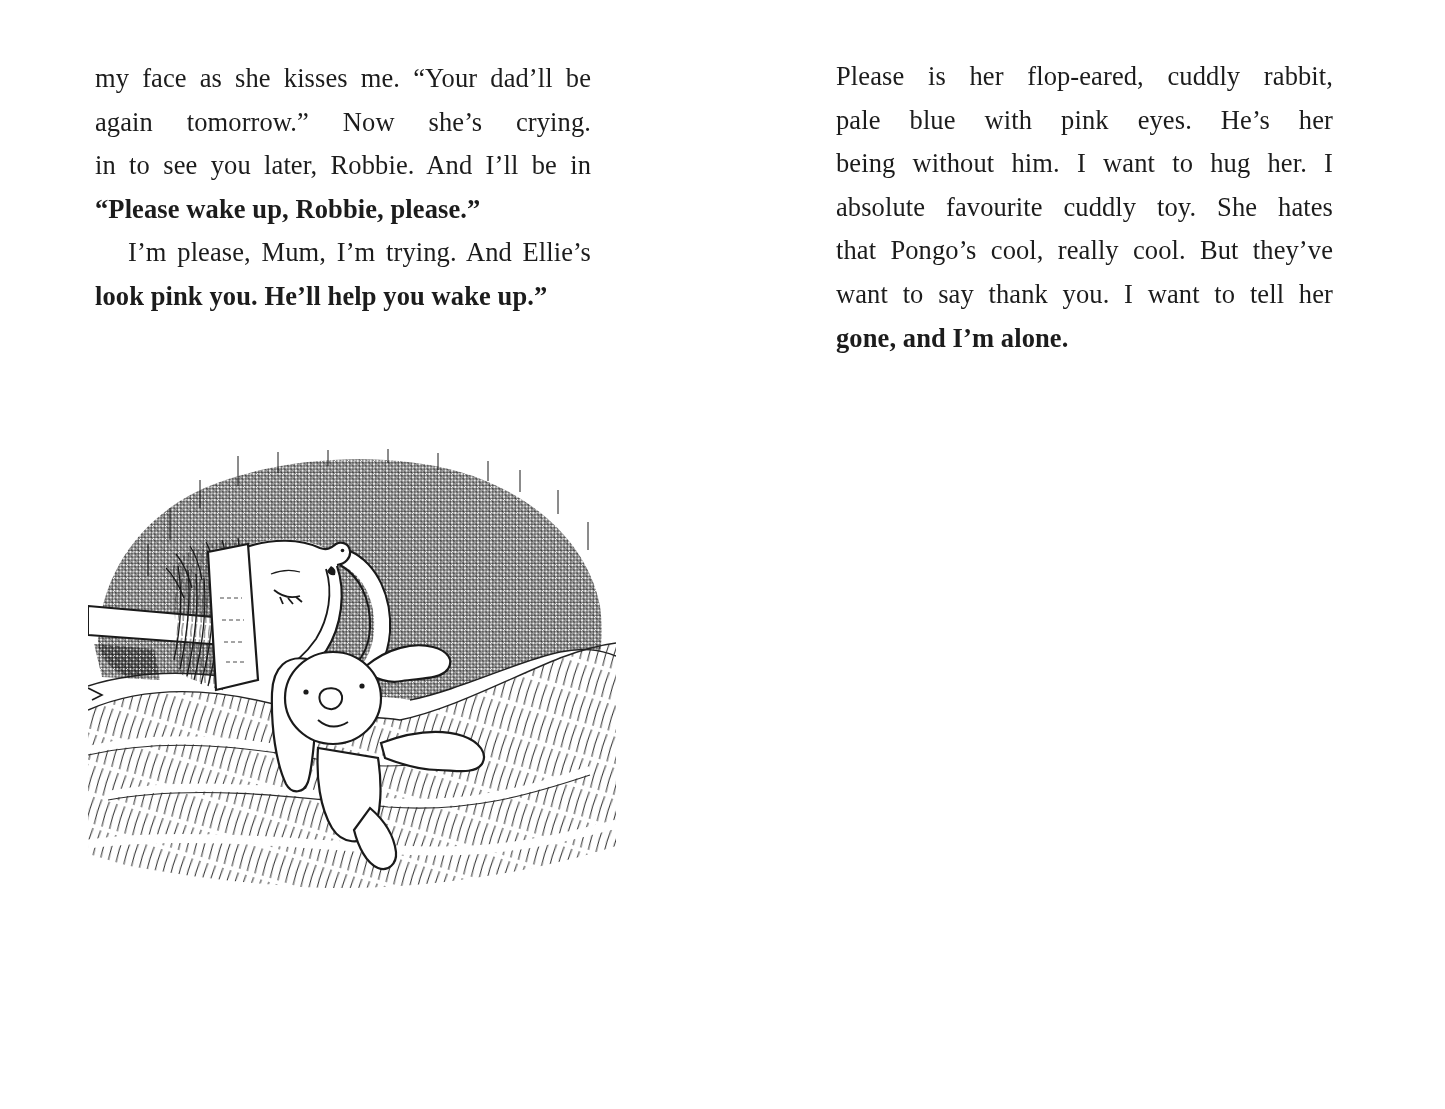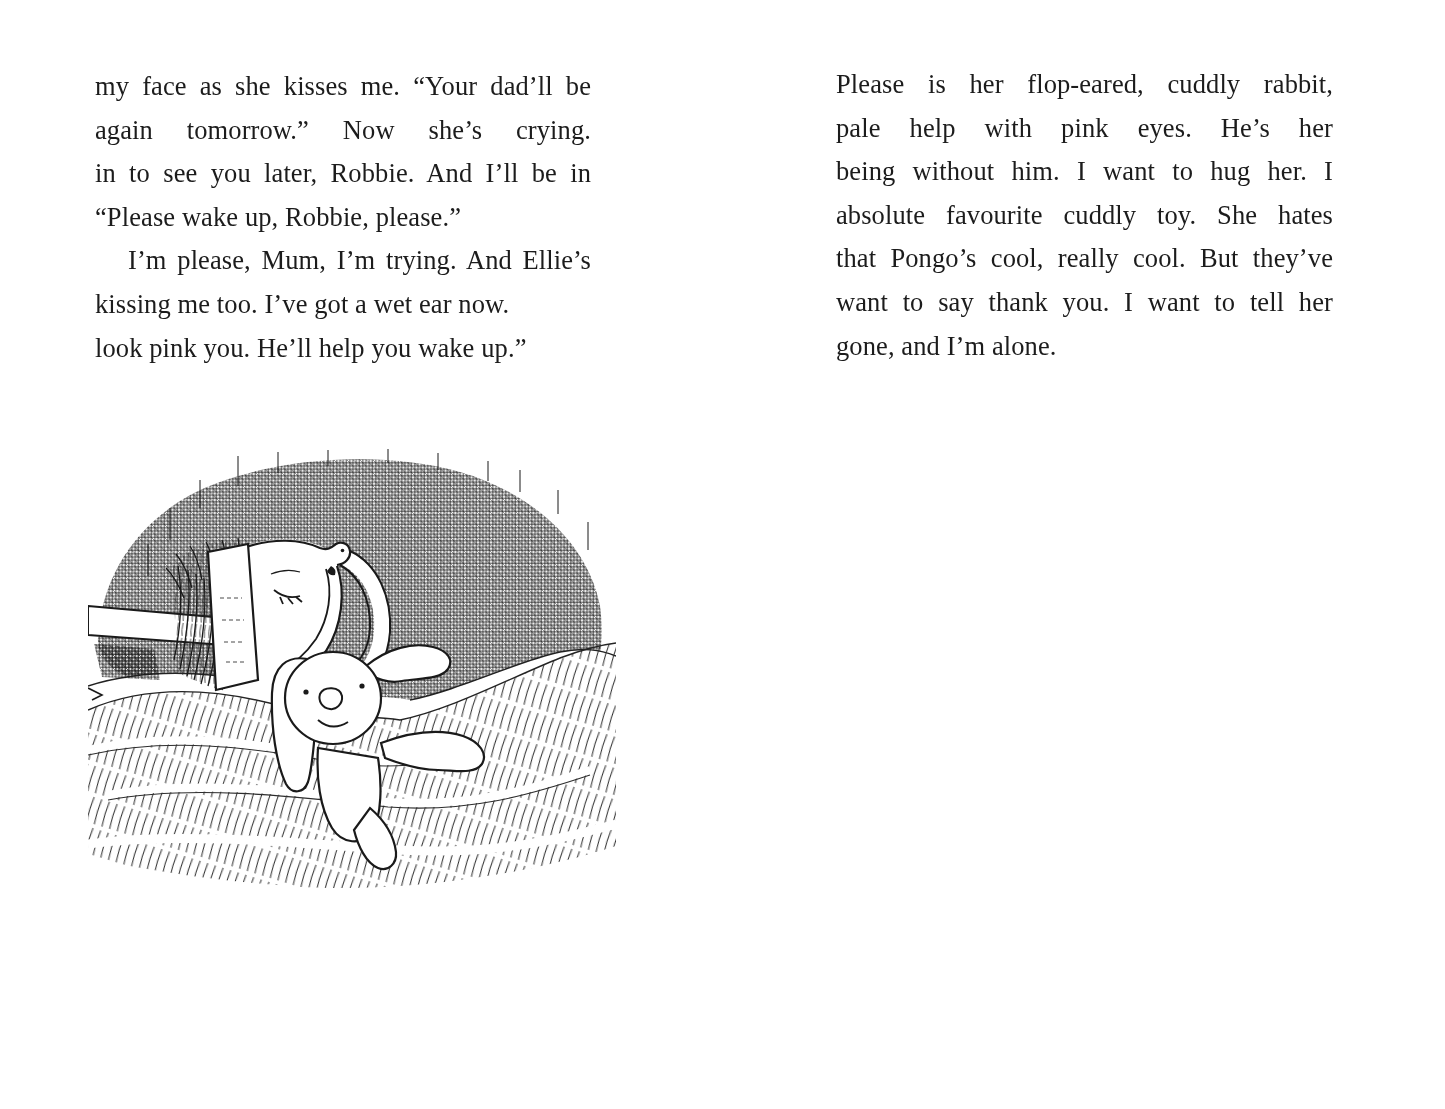--- a/index.html
+++ b/index.html
@@ -4,63 +4,62 @@
 <style>
   html, body { margin: 0; padding: 0; }
   body {
     width: 1445px; height: 1109px;
     background: #ffffff;
     position: relative;
     font-family: "Liberation Serif", "DejaVu Serif", serif;
     color: #1c1c1c;
     overflow: hidden;
   }
-  .page-col { position: absolute; margin-top: 8px; }
+  .page-col { position: absolute; }
   #left-col  { left: 95px;  top: 57px; width: 496px; }
   #right-col { left: 836px; top: 55px; width: 497px; }
   .para { margin: 0; padding: 0; }
   .line {
     font-size: 26.5px;
     line-height: 43.6px;
     text-align: justify;
     text-align-last: justify;
     letter-spacing: 0.1px;
   }
-  .line.last { text-align-last: left; }
+  .line.last { text-align-last: left; font-weight: bold; }
   .line.indent { text-indent: 33px; }
   #illustration-box {
     position: absolute;
     left: 88px; top: 448px;
     width: 528px; height: 448px;
   }
   svg { display: block; }
 </style>
 </head>
 <body>
 
 <div class="page-col" id="left-col">
   <div class="para">
     <div class="line">my face as she kisses me. “Your dad’ll be</div>
     <div class="line">again tomorrow.” Now she’s crying.</div>
     <div class="line">in to see you later, Robbie. And I’ll be in</div>
     <div class="line last">“Please wake up, Robbie, please.”</div>
   </div>
   <div class="para">
     <div class="line indent">I’m please, Mum, I’m trying. And Ellie’s</div>
-    <div class="line last">kissing me too. I’ve got a wet ear now.</div>
   </div>
   <div class="para">
     <div class="line last">look pink you. He’ll help you wake up.”</div>
   </div>
 </div>
 
 <div class="page-col" id="right-col">
   <div class="para">
     <div class="line">Please is her flop-eared, cuddly rabbit,</div>
-    <div class="line">pale help with pink eyes. He’s her</div>
+    <div class="line">pale blue with pink eyes. He’s her</div>
     <div class="line">being without him. I want to hug her. I</div>
     <div class="line">absolute favourite cuddly toy. She hates</div>
     <div class="line">that Pongo’s cool, really cool. But they’ve</div>
     <div class="line">want to say thank you. I want to tell her</div>
     <div class="line last">gone, and I’m alone.</div>
   </div>
 </div>
 
 <div id="illustration-box">
 <svg width="528" height="448" viewBox="0 0 528 448" xmlns="http://www.w3.org/2000/svg">

